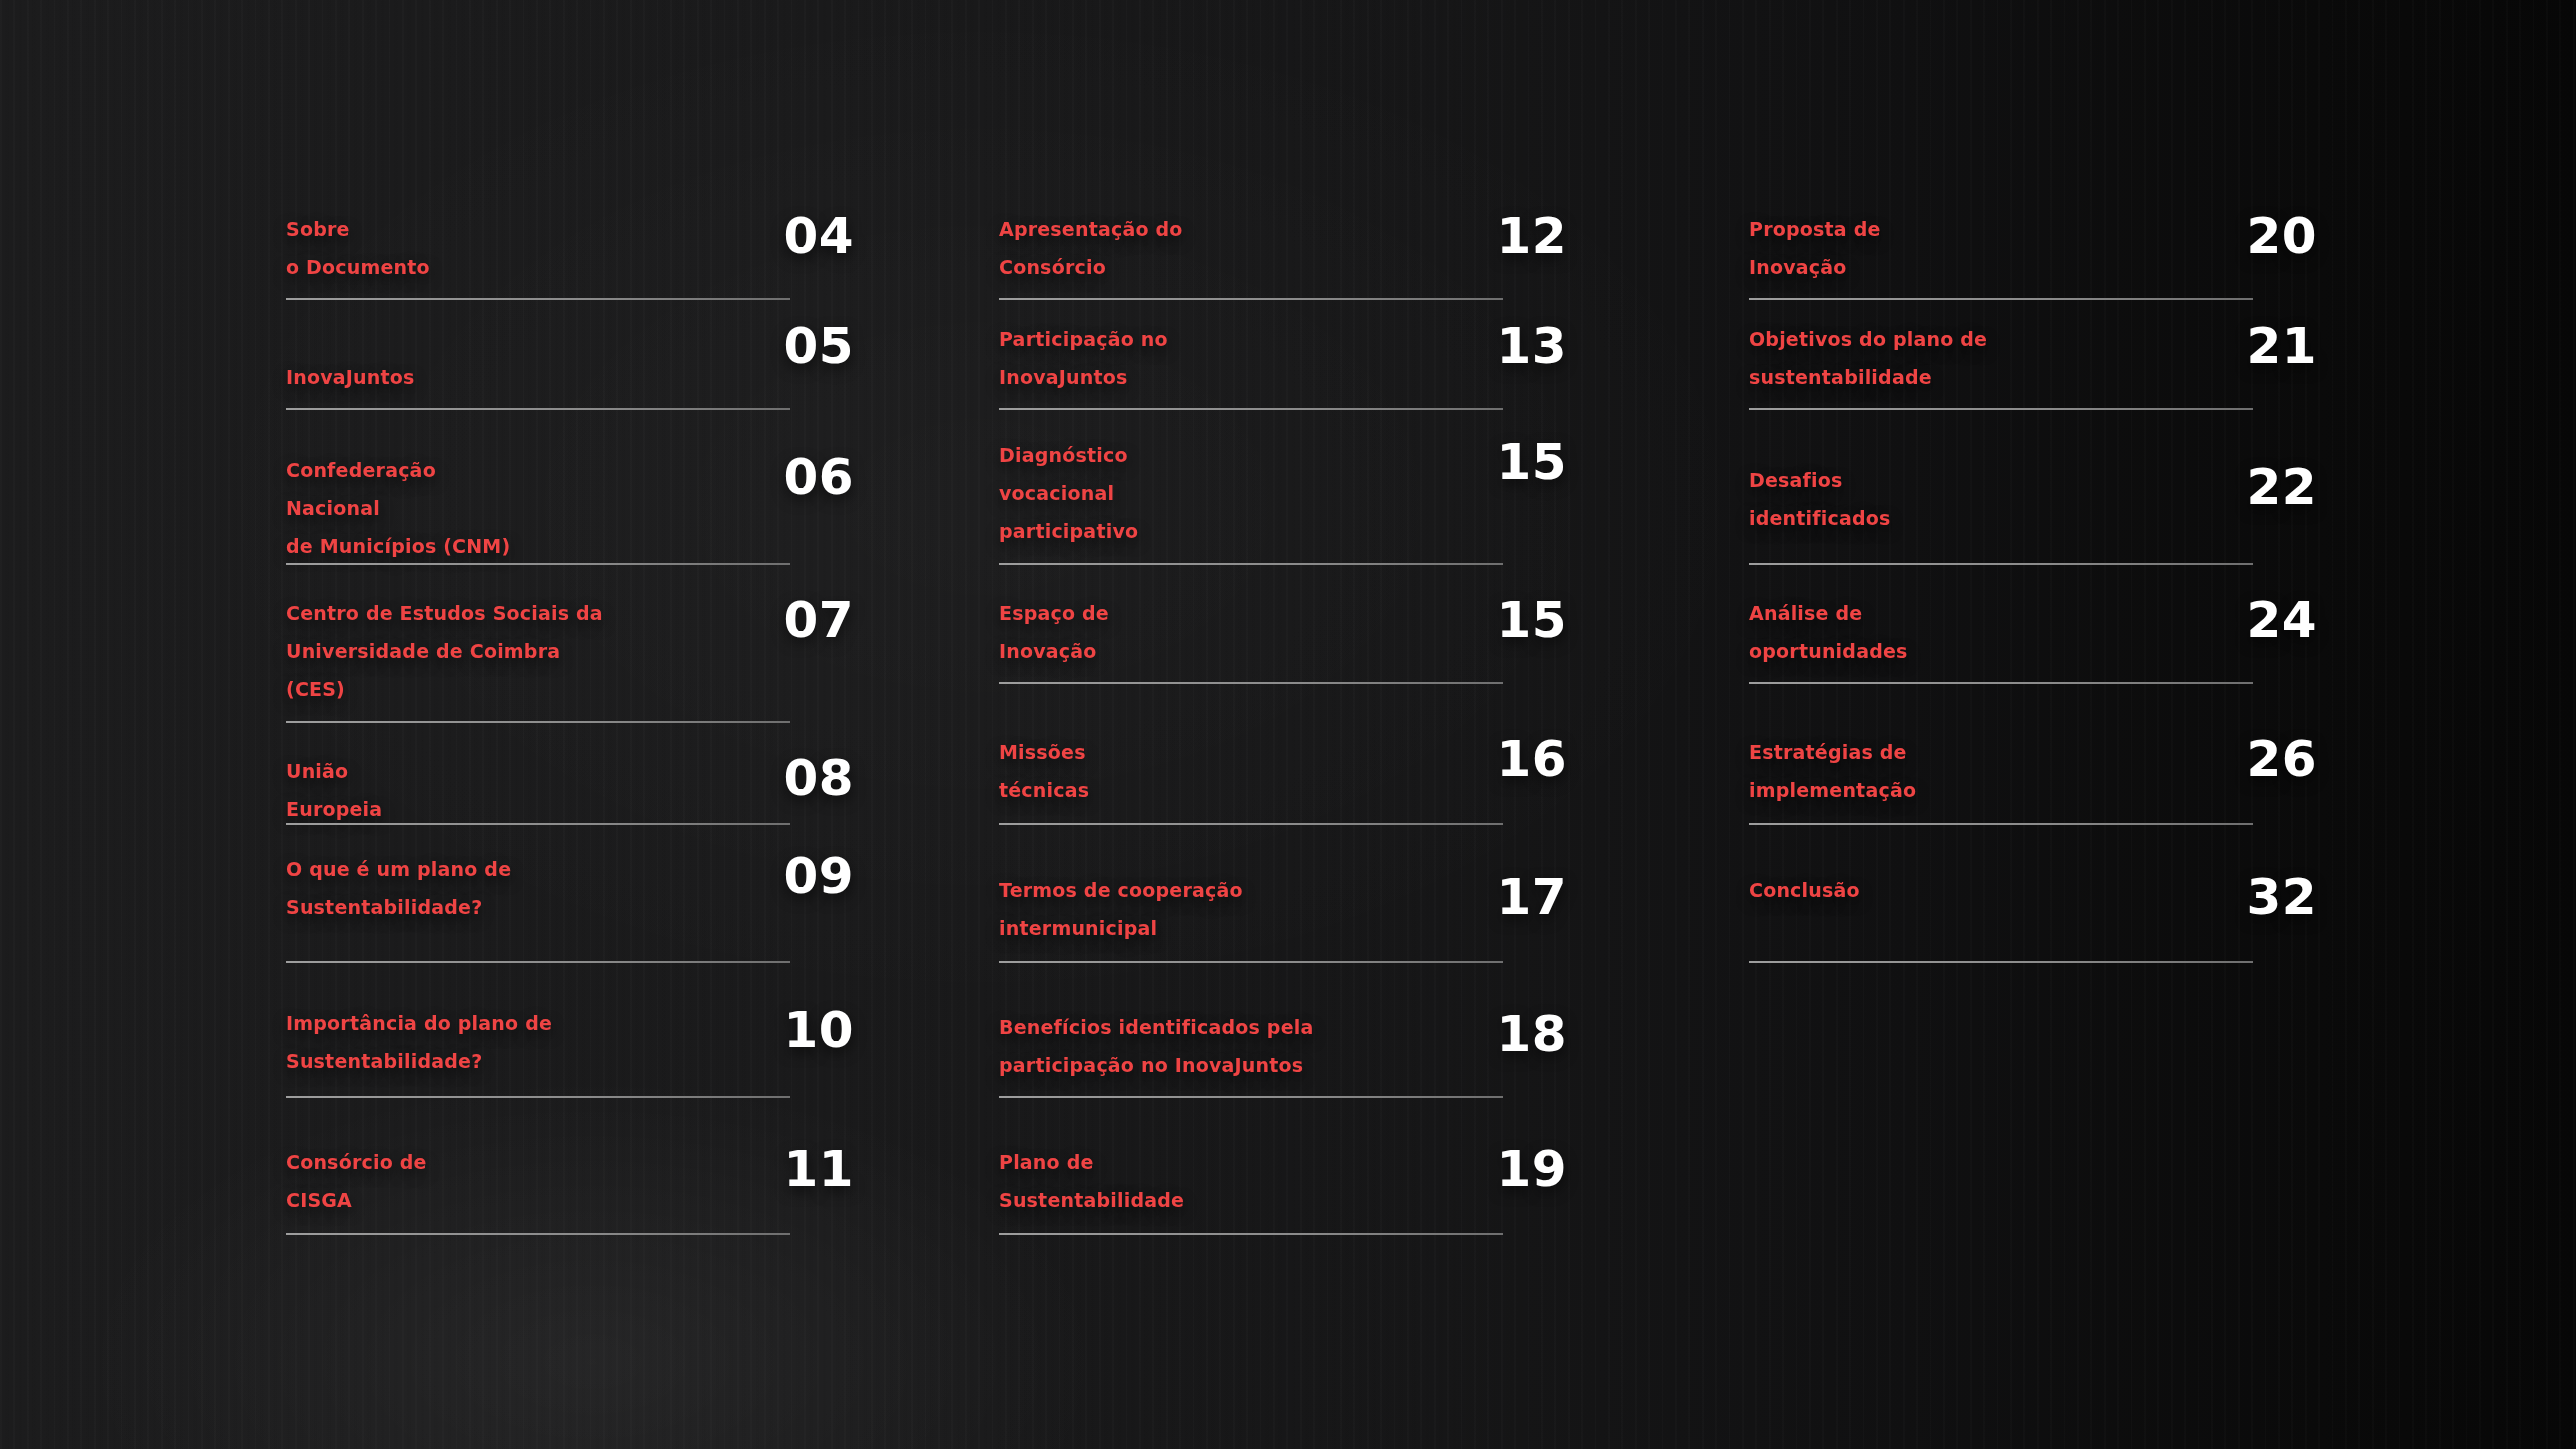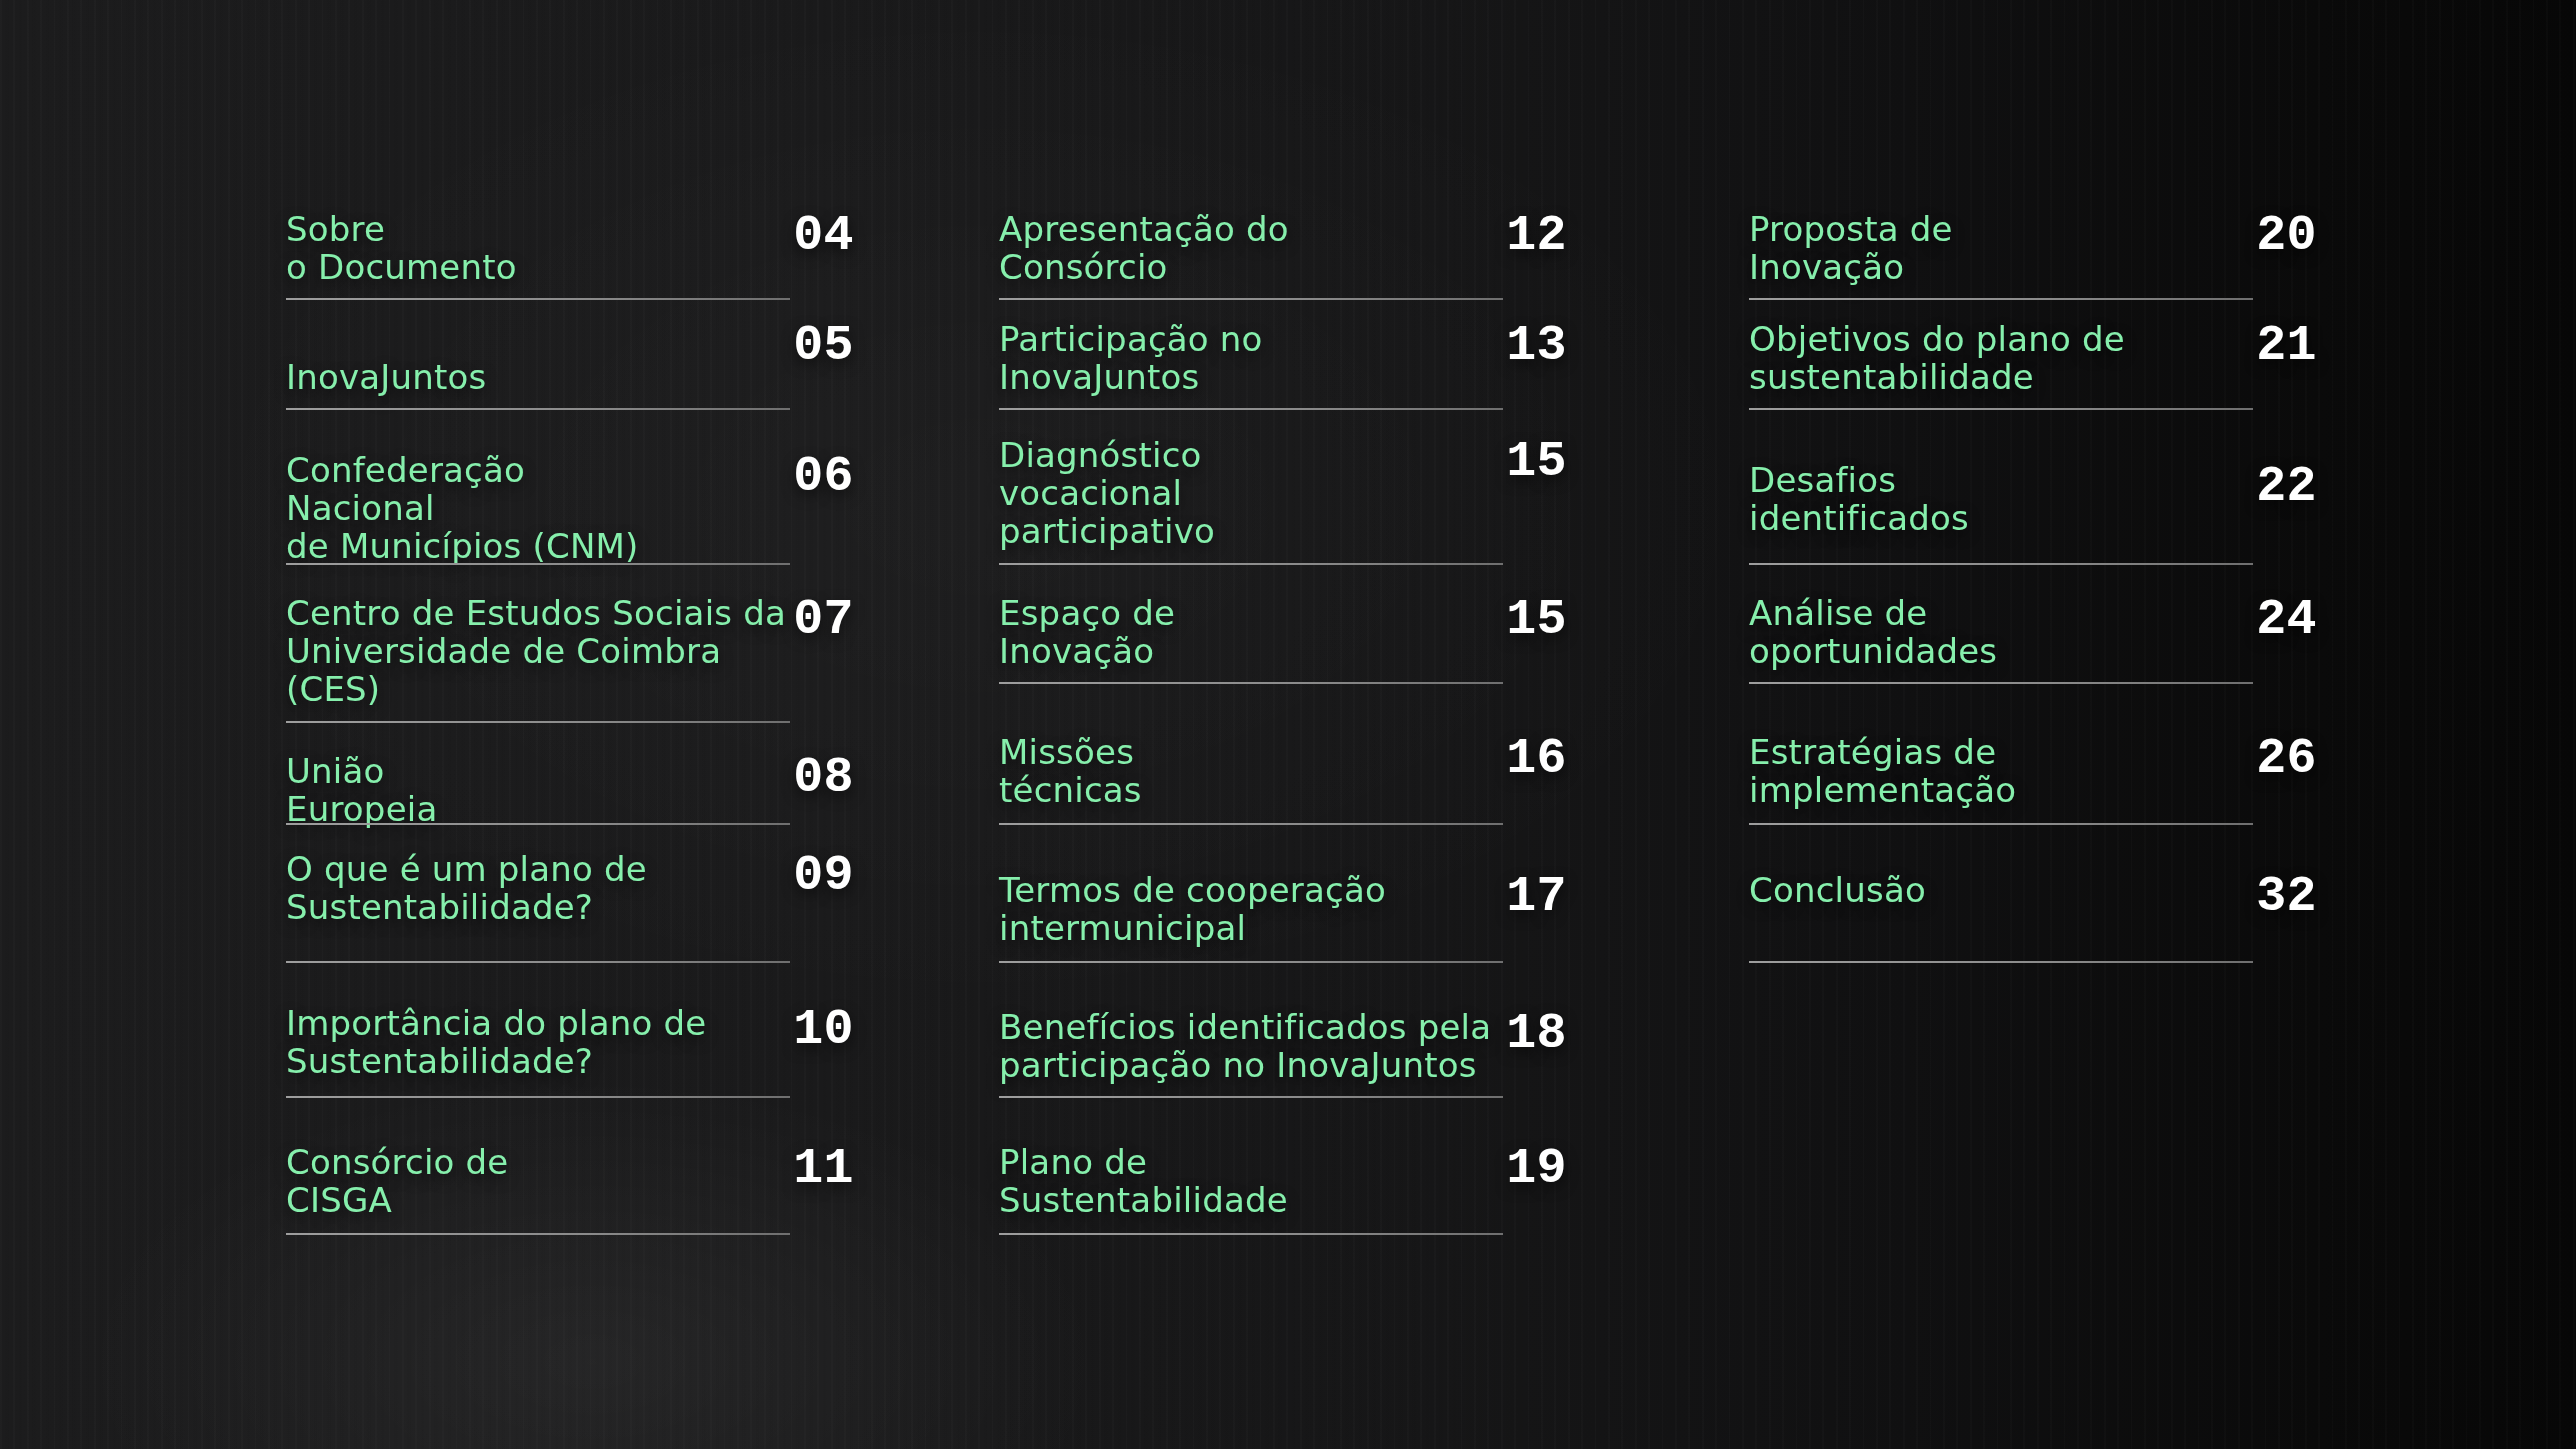--- a/index.html
+++ b/index.html
@@ -22,32 +22,31 @@
   .toc-column {
     position: absolute; top: 0; width: 568px; height: 1449px;
   }
   .entry {
     position: absolute; left: 0; width: 568px;
   }
   .entry-title {
     display: block;
     width: 519px;
     white-space: pre-line;
-    font-size: 34px; line-height: 38px;
-    font-weight: 400; color: #86efac;
+    font-size: 19px; line-height: 38px;
+    font-weight: 700; color: #ef4444;
     letter-spacing: 0.2px;
     text-shadow: 0 4.5px 12.5px rgba(0,0,0,0.55);
   }
   .entry-num {
     position: absolute; top: 0; right: 0;
     font-size: 50px; line-height: 52px;
     font-weight: 700; color: #ffffff;
     letter-spacing: 0.4px; text-align: right;
     text-shadow: 0 5.4px 14.3px rgba(0,0,0,0.55);
-    font-family: Liberation Mono, monospace;
   }
   .divider {
     position: absolute; left: 0;
     width: 504px; height: 1.8px;
     background: linear-gradient(90deg, #9e9e9e 0%, #8b8b8b 60%, #6f6f6f 100%);
   }
 </style>
 </head>
 <body>
 

